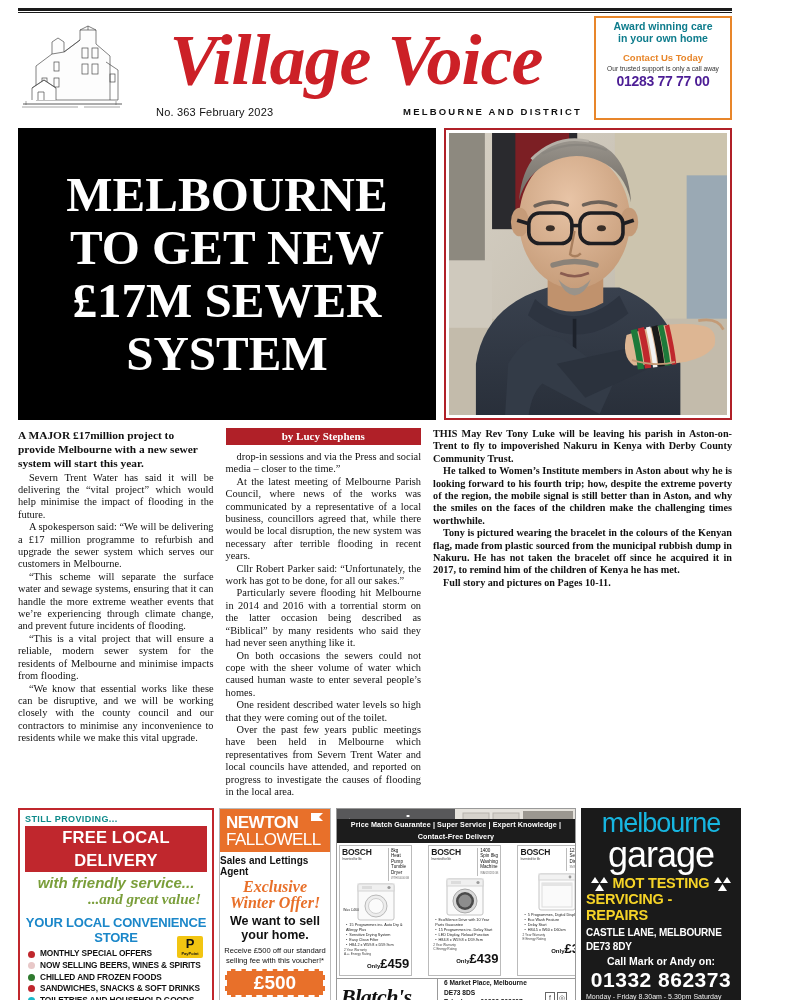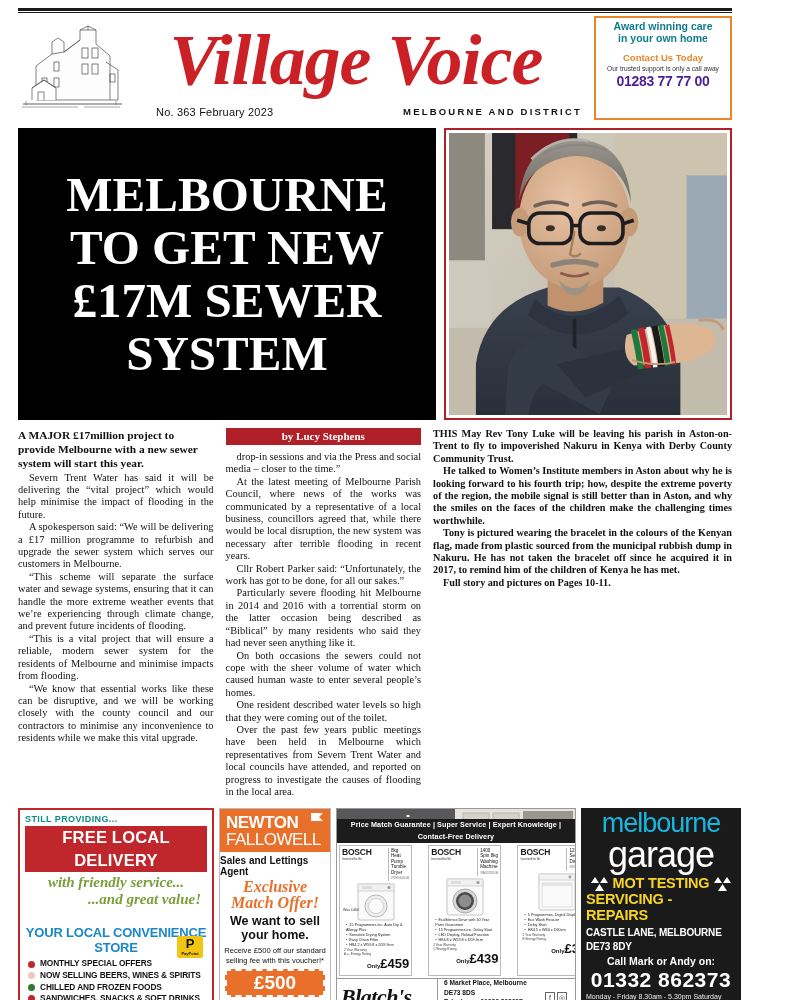--- a/index.html
+++ b/index.html
@@ -124,28 +124,28 @@
     font-family:"Liberation Sans", sans-serif; font-weight:bold;
     font-size:9px; color:#0e8a8a; letter-spacing:0.4px; margin-bottom:2px;
   }
   .dv-banner {
     background:#c0272d; color:#fff; text-align:center;
     font-family:"Liberation Sans", sans-serif; font-weight:bold;
     font-size:16.5px; line-height:23px; letter-spacing:0.2px;
     margin-bottom:3px;
   }
   .dv-script {
-    font-family:Liberation Serif, serif; font-weight:bold; font-style:italic;
+    font-family:Liberation Sans, sans-serif; font-weight:bold; font-style:italic;
     color:#7a9e3a; font-size:15px; line-height:15px; text-align:center;
     margin-bottom:1px;
   }
   .dv-script2 {
     font-family:"Liberation Serif", serif; font-weight:bold; font-style:italic;
     color:#7a9e3a; font-size:15px; line-height:16px; text-align:right;
-    padding-right:6px; margin-bottom:18px;
+    padding-right:6px; margin-bottom:8px;
   }
   .dv-local {
     font-family:"Liberation Sans", sans-serif; font-weight:bold;
     font-size:13px; color:#1b87c9; text-align:center; letter-spacing:-0.2px;
     margin-bottom:3px;
   }
   .dv-list { list-style:none; margin:0 0 3px 3px; }
   .dv-list li {
     font-family:"Liberation Sans", sans-serif; font-weight:bold;
     font-size:8.3px; line-height:11.6px; color:#111;
@@ -534,21 +534,21 @@
     <div class="ad-nf">
       <div class="nf-head">
         <svg class="nf-flag" viewBox="0 0 14 12">
           <path d="M1 11 L1 1 L13 1 L9 5 L13 9 L1 9" fill="#fff"></path>
         </svg>
         <div class="nm1">NEWTON</div>
         <div class="nm2">FALLOWELL</div>
       </div>
       <div class="nf-sub">Sales and Lettings Agent</div>
       <div class="nf-offer">Exclusive</div>
-      <div class="nf-offer">Match Offer!</div>
+      <div class="nf-offer">Winter Offer!</div>
       <div class="nf-want">
         <div>We want to sell</div>
         <div>your home.</div>
       </div>
       <div class="nf-recv">
         <div>Receive £500 off our standard</div>
         <div>selling fee with this voucher!*</div>
       </div>
       <div class="nf-voucher">£500</div>
       <div class="nf-terms">Terms and conditions apply. *£500 discount based on a minimum fee of £1560 inc VAT (£1300 + VAT). Please speak to a member of staff for further details. If you have already instructed an estate agent on the basis of a sole agency agreement then the terms of that agreement should be considered to avoid the possibility of paying two commissions.</div>

